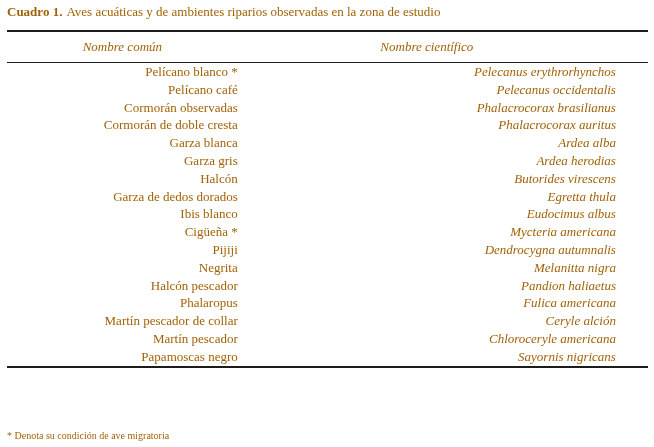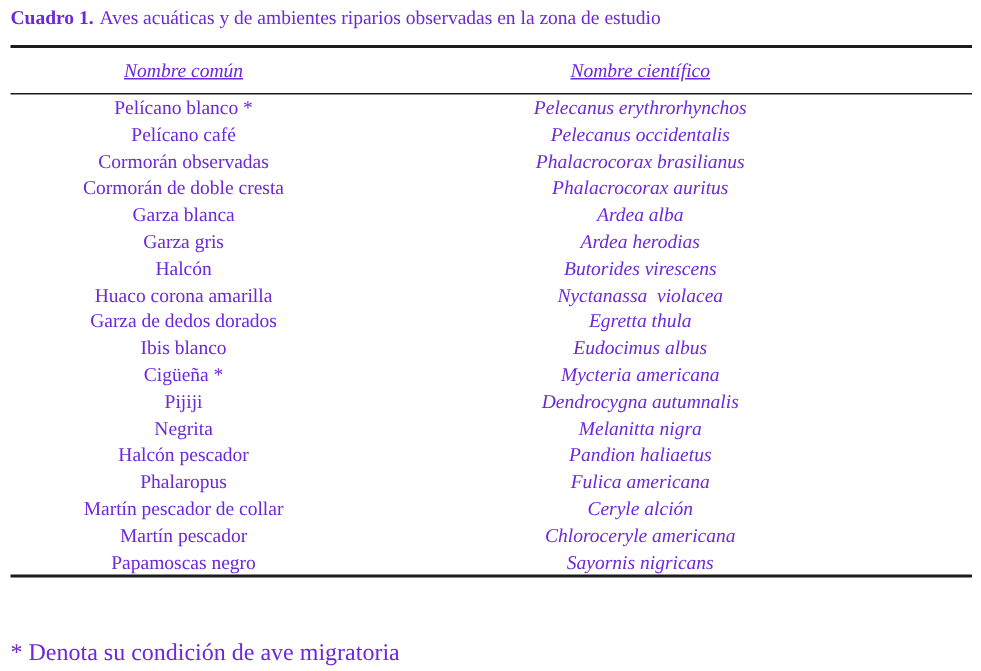--- a/index.html
+++ b/index.html
@@ -2,21 +2,21 @@
 <html><head>
 <meta charset="utf-8">
 <style>
   html, body { margin: 0; padding: 0; background: #ffffff; }
   .page {
     position: relative;
     width: 654px;
     height: 447px;
     background: #ffffff;
     font-family: "Liberation Serif", "DejaVu Serif", serif;
-    color: #6d28d9;
+    color: #a16207;
     overflow: hidden;
   }
   .caption {
     position: absolute;
     left: 7px;
     top: 4px;
     font-size: 13px;
     line-height: 16px;
     white-space: nowrap;
   }
@@ -36,38 +36,37 @@
   col.c-spacer { width: 5%; }
   thead th {
     font-weight: normal;
     font-style: italic;
     font-size: 13px;
     text-align: center;
     height: 30px;
     vertical-align: middle;
     border-bottom: 1.5px solid #1c1c1c;
     padding: 0;
-    text-decoration: underline;
   }
   tbody td {
     font-size: 13px;
-    text-align: center;
+    text-align: right;
     height: 17.8px;
     line-height: 17.8px;
     padding: 0;
     vertical-align: middle;
     white-space: pre;
     overflow: visible;
   }
   tbody td.sci { font-style: italic; }
   .footnote {
     position: absolute;
     left: 7px;
     top: 428px;
-    font-size: 16px;
+    font-size: 10px;
     line-height: 15px;
     white-space: nowrap;
   }
 </style>
 </head>
 <body>
 
 <div class="page">
 
   <div class="caption">
@@ -117,25 +116,20 @@
           <td class="common">Garza gris</td>
           <td class="sci">Ardea herodias</td>
           <td></td>
         </tr>
       <tr>
           <td class="common">Halcón</td>
           <td class="sci">Butorides virescens</td>
           <td></td>
         </tr>
       <tr>
-          <td class="common">Huaco corona amarilla</td>
-          <td class="sci">Nyctanassa  violacea</td>
-          <td></td>
-        </tr>
-      <tr>
           <td class="common">Garza de dedos dorados</td>
           <td class="sci">Egretta thula</td>
           <td></td>
         </tr>
       <tr>
           <td class="common">Ibis blanco</td>
           <td class="sci">Eudocimus albus</td>
           <td></td>
         </tr>
       <tr>

